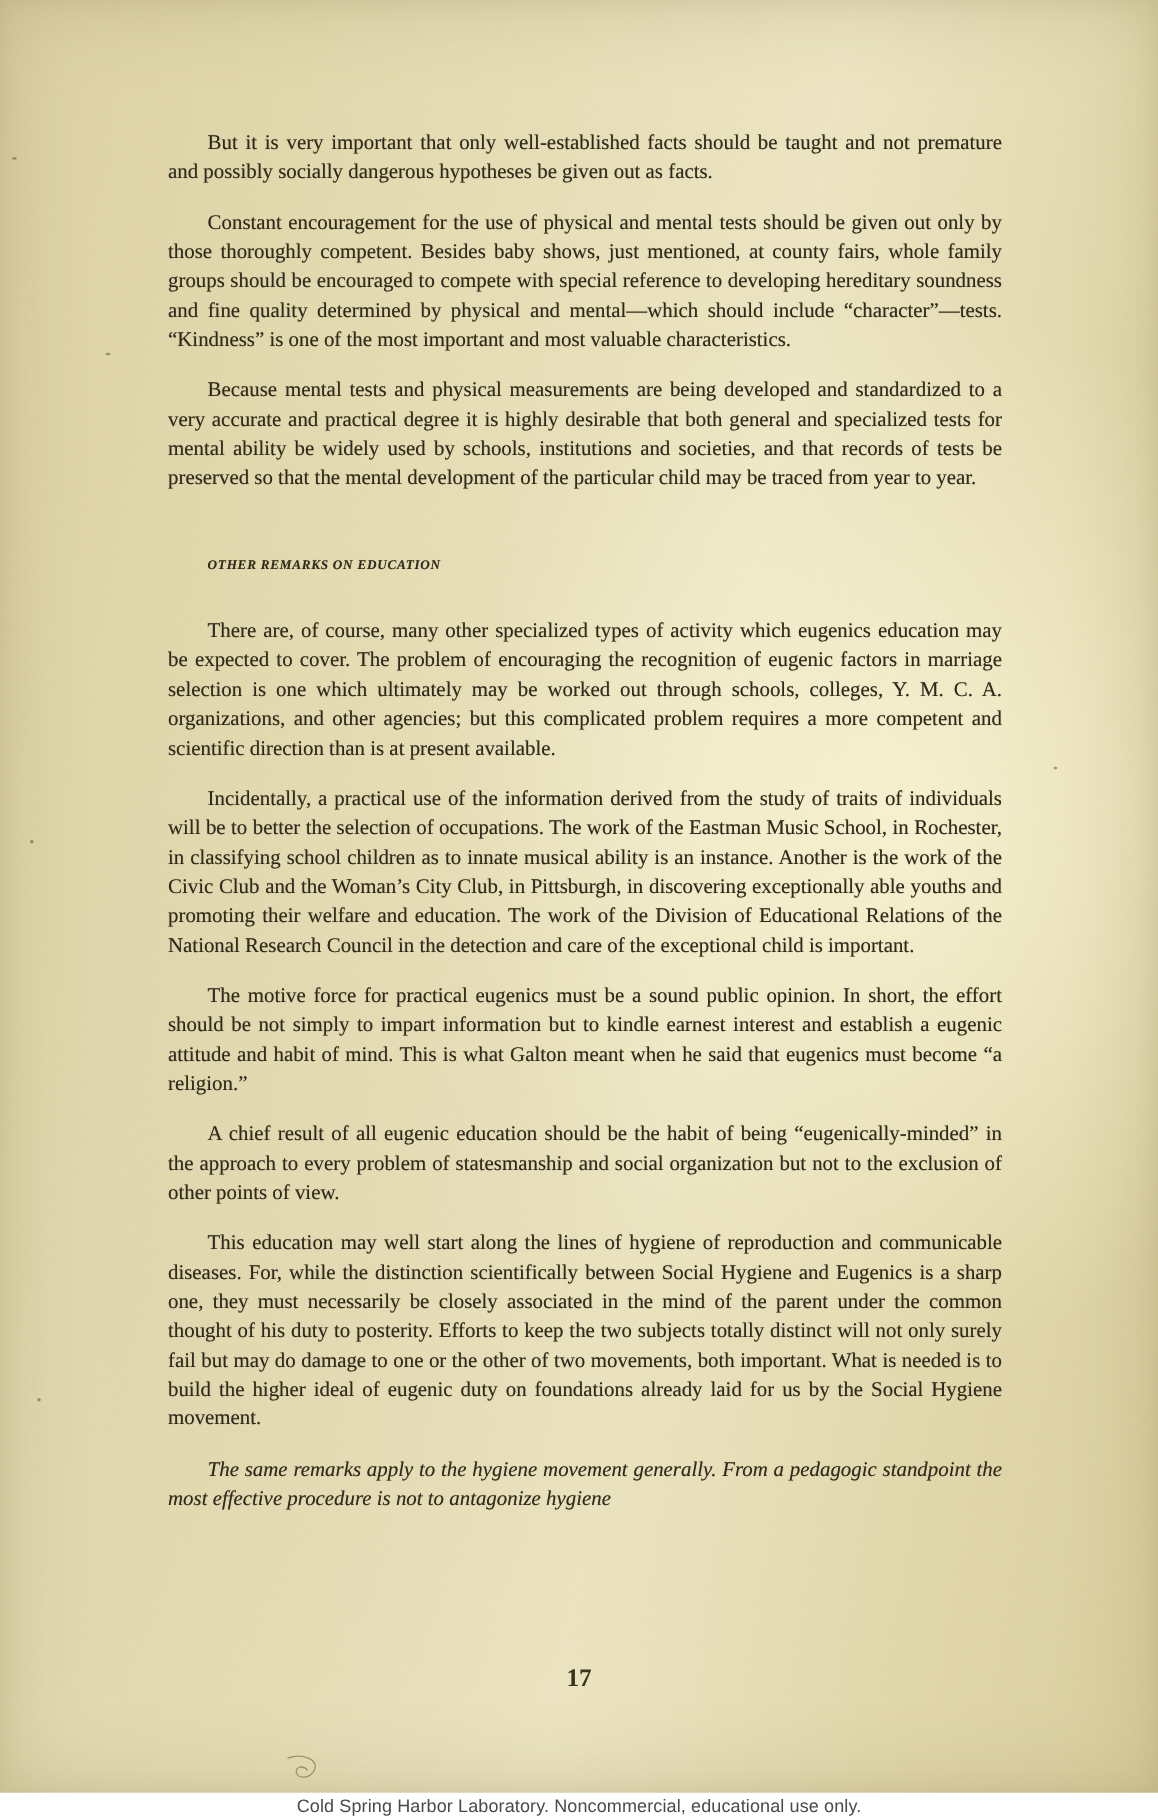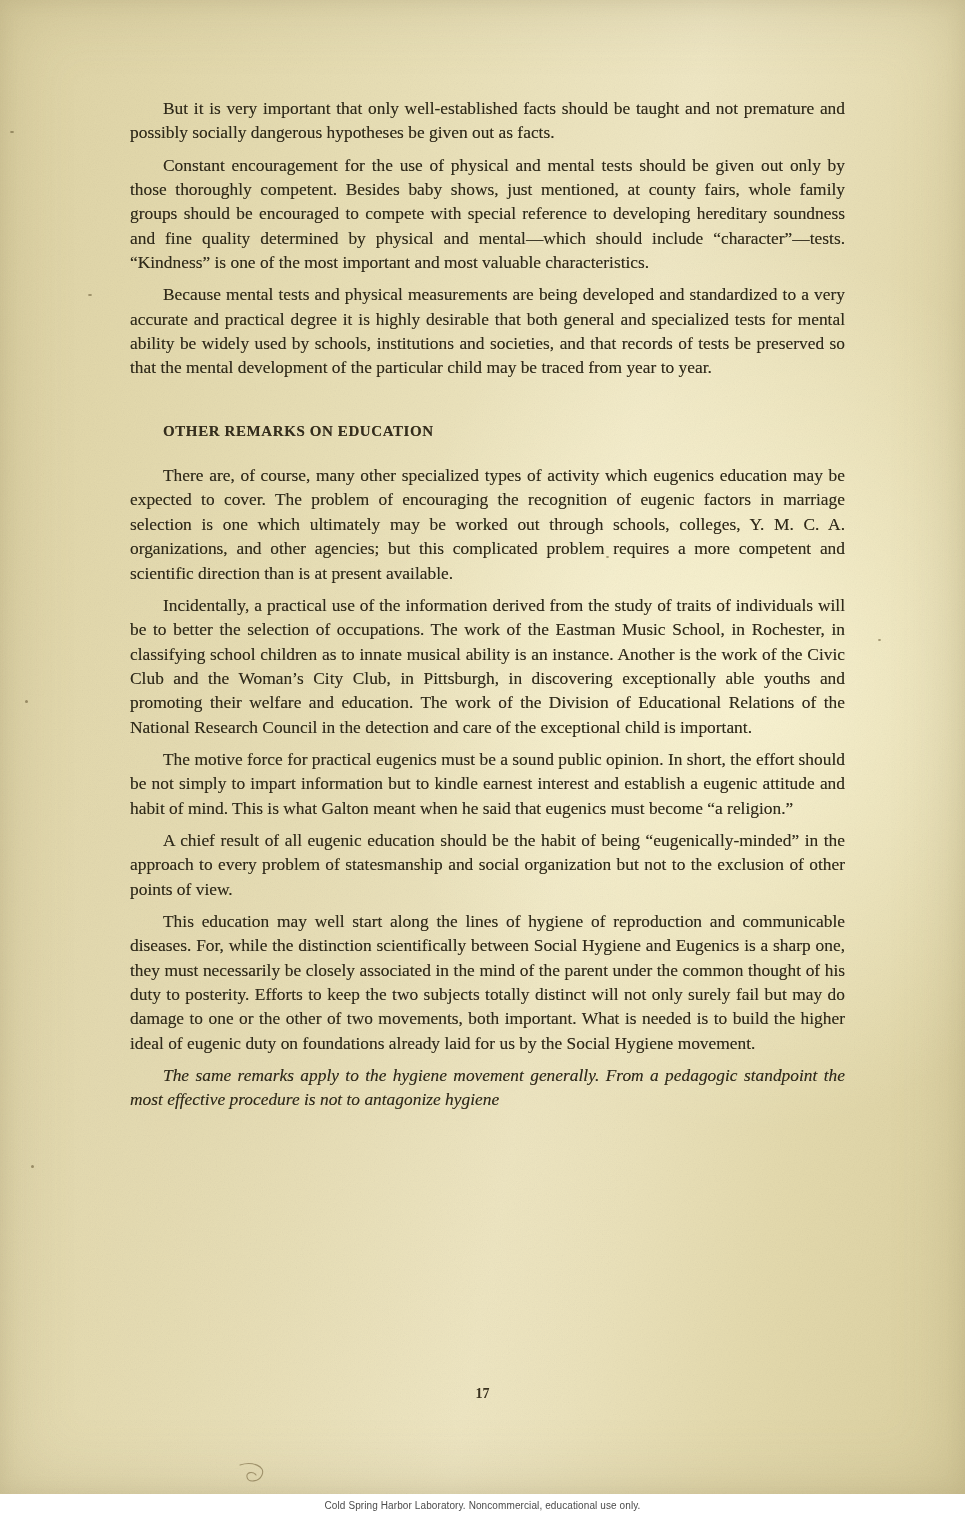--- a/index.html
+++ b/index.html
@@ -60,54 +60,55 @@
     width: 731px;
     color: #2f2a1b;
     font-size: 17.4px;
     line-height: 24.35px;
     text-align: justify;
     text-justify: inter-word;
     -webkit-font-smoothing: antialiased;
   }
 
   .textblock p {
-    margin: 8px;
+    margin: 18px;
     text-indent: 33px;
     text-align: justify;
     text-shadow: 0 0 0.6px rgba(60,52,30,0.5);
   }
 
   .textblock p:last-child {
     text-align: justify;
     font-style: italic;
   }
 
   
   .textblock p.runon {
     text-align: justify;
   }
 
   .section-head {
     margin: 0;
     padding: 31px 0 12px 0;
     text-align: center;
     text-indent: 0;
+    font-style: italic;
     font-weight: bold;
-    font-size: 15px;
+    font-size: 11px;
     letter-spacing: 0.6px;
     color: #342d1d;
   }
 
   .folio {
     position: absolute;
     left: 0;
     top: 1386px;
     width: 965px;
     text-align: center;
-    font-size: 14px;
+    font-size: 21px;
     font-weight: bold;
     color: #3a321f;
   }
 
   
   .speck {
     position: absolute;
     background: rgba(96,82,48,0.55);
     border-radius: 50%;
     pointer-events: none;
@@ -131,21 +132,21 @@
     width: 965px;
     height: 22px;
     background: #ffffff;
     display: flex;
     align-items: center;
     justify-content: center;
   }
 
   .credit-text {
     font-family: "Liberation Sans", "DejaVu Sans", sans-serif;
-    font-size: 10px;
+    font-size: 15px;
     color: #4a4a4a;
     letter-spacing: 0.1px;
     white-space: nowrap;
   }
 </style>
 </head>
 <body>
 
 <div id="page-root">
 

